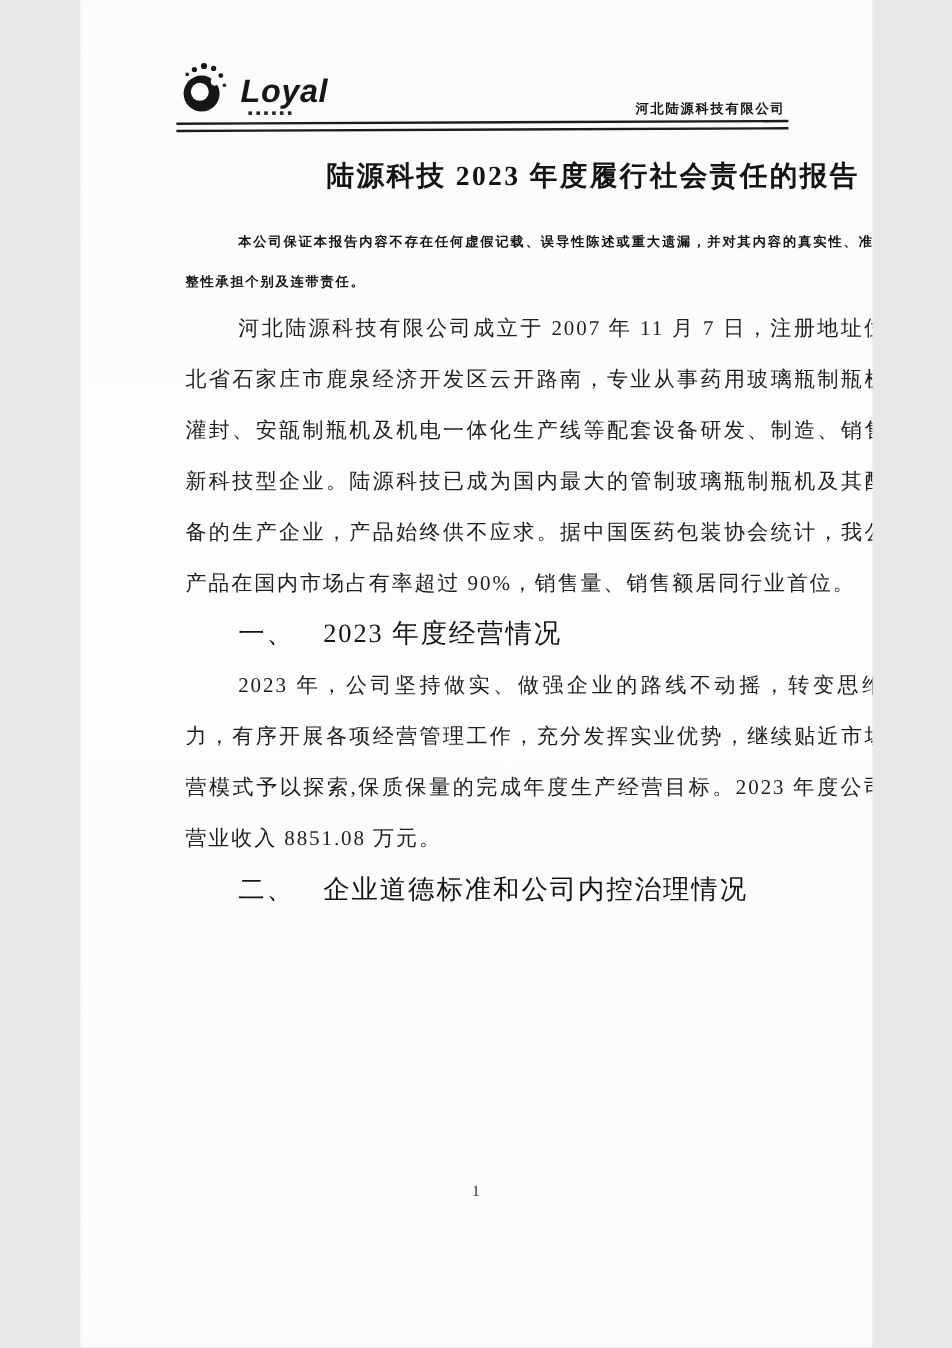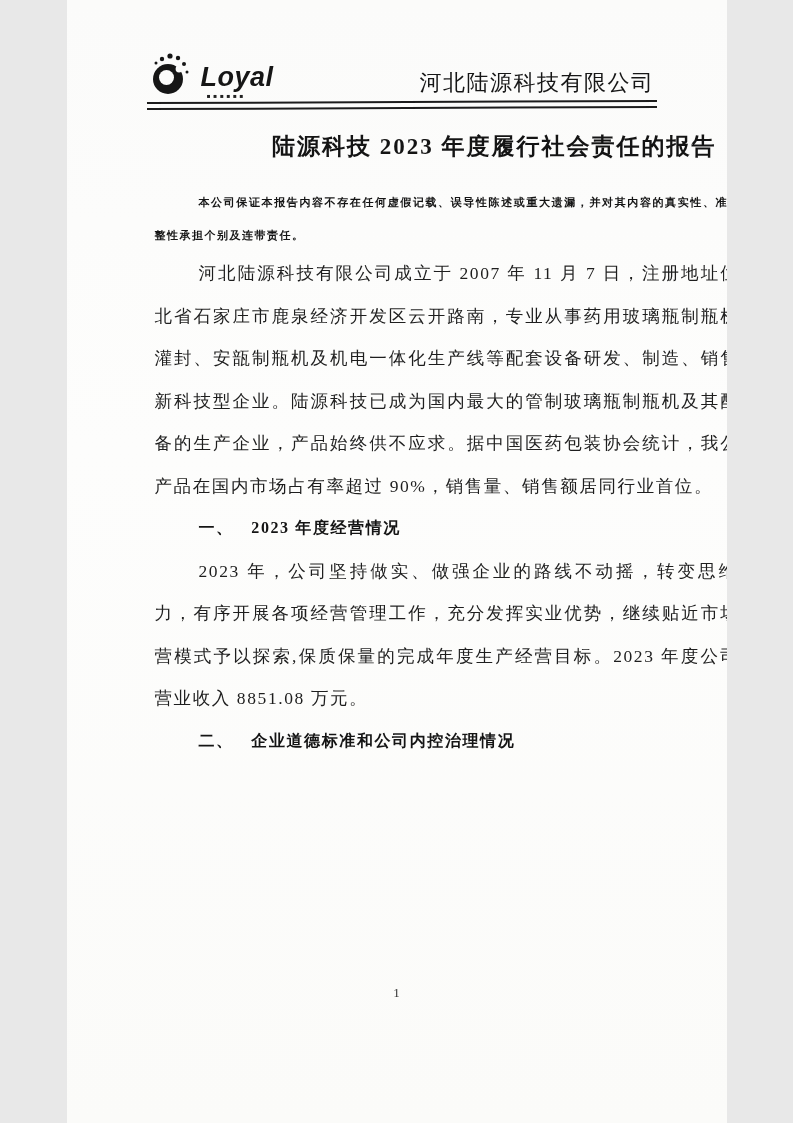--- a/index.html
+++ b/index.html
@@ -51,22 +51,22 @@
   .logo-sub {
     font-family: "DejaVu Sans", sans-serif;
     font-size: 6px;
     letter-spacing: 2.5px;
     color: #222;
     margin-top: 2px;
     margin-left: 6px;
     white-space: nowrap;
   }
   .company-name {
-    font-size: 22px;
-    font-weight: normal;
+    font-size: 11px;
+    font-weight: bold;
     letter-spacing: 1.5px;
     color: #161616;
     padding-bottom: 2px;
   }
   .header-rule {
     position: absolute;
     left: 80px;
     right: 70px;
     top: 101px;
     height: 4px;
@@ -111,22 +111,22 @@
     letter-spacing: 1.6px;
     text-align: justify;
     color: #1e1e1e;
   }
   .para {
     margin: 0;
     text-indent: 44px;
   }
   .section-heading {
     margin: 0;
-    font-size: 16px;
-    font-weight: bold;
+    font-size: 22px;
+    font-weight: normal;
     letter-spacing: 1.6px;
     text-indent: 44px;
     color: #141414;
   }
   
   .page-number {
     position: absolute;
     left: 0;
     right: 0;
     top: 985px;

